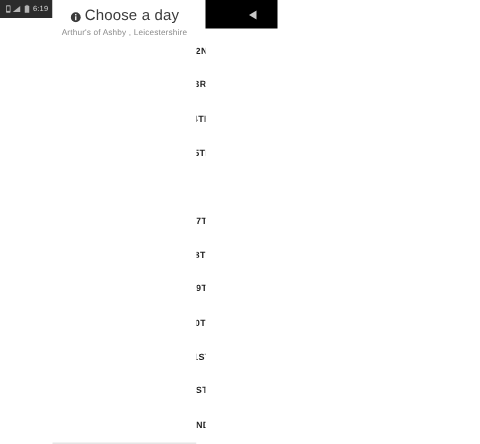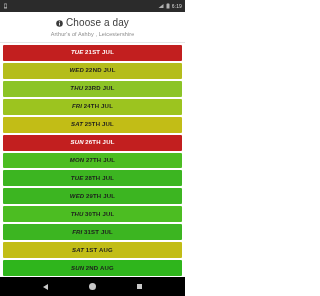--- a/index.html
+++ b/index.html
@@ -12,21 +12,21 @@
     overflow: hidden;
     background: #ffffff;
     font-family: "Liberation Sans", sans-serif;
     -webkit-font-smoothing: antialiased;
   }
   .phone {
     position: relative;
     width: 185px;
     height: 296px;
     display: flex;
-    flex-direction: column;
+    flex-direction: row;
     background: #ffffff;
   }
 
   
   .statusbar {
     height: 12px;
     flex: 0 0 12px;
     background: #2b2b2b;
     display: flex;
     align-items: center;

